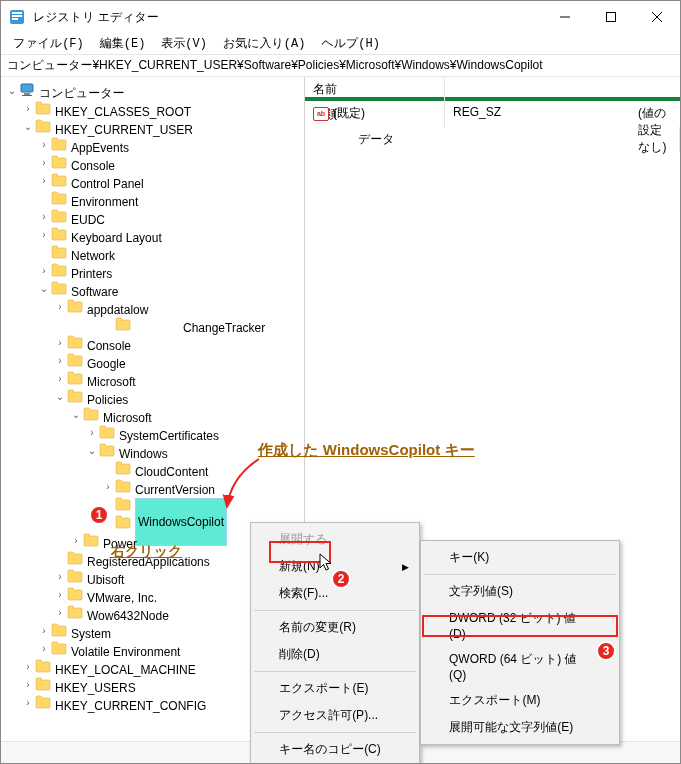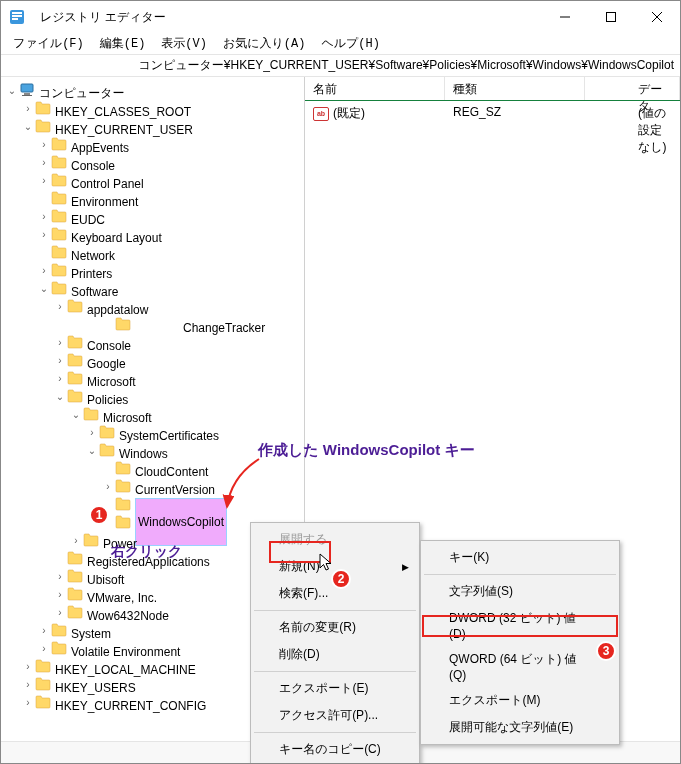--- a/index.html
+++ b/index.html
@@ -1,55 +1,55 @@
 <!DOCTYPE html>
 <html><head>
 <meta charset="utf-8">
 <style>
 * { box-sizing: border-box; margin: 0; padding: 0; font-family: "Segoe UI", "Yu Gothic UI", Meiryo, sans-serif; font-size: 12px; }
 body { background: #fff; width: 681px; height: 764px; overflow: hidden; border: 1px solid #888; position: relative; }
 
-.titlebar { height: 32px; display: flex; align-items: center; padding-left: 8px; gap: 7px; }
+.titlebar { height: 32px; display: flex; align-items: center; padding-left: 8px; }
 .titlebar .app-icon { width: 16px; height: 16px; margin-right: 8px; }
 .titlebar .title { flex: 1; font-size: 12px; }
 .win-btns { display: flex; height: 100%; }
 .win-btns div { width: 46px; display: flex; align-items: center; justify-content: center; }
 .win-btns svg { width: 10px; height: 10px; }
 
 .menubar { height: 22px; display: flex; align-items: center; padding-left: 4px; border-bottom: 1px solid #e5e5e5; }
 .menubar span { padding: 0 8px; font-size: 12px; cursor: default; font-family: Liberation Mono, monospace; }
 
-.addressbar { height: 22px; border-bottom: 1px solid #e5e5e5; padding: 2px 6px; font-size: 12px; display: flex; align-items: center; justify-content: flex-end; }
+.addressbar { height: 22px; border-bottom: 1px solid #e5e5e5; padding: 2px 6px; font-size: 12px; display: flex; align-items: center; }
 
 .content { display: flex; height: calc(100% - 76px - 22px); }
 .tree-pane { width: 304px; border-right: 1px solid #d0d0d0; overflow: auto; padding: 4px 0; }
 .list-pane { flex: 1; position: relative; }
 
-.list-header { display: flex; border-bottom: 1px solid #15803d; height: 24px; }
+.list-header { display: flex; border-bottom: 4px solid #15803d; height: 24px; flex-direction: column; }
 .list-header div { padding: 4px 8px; border-right: 1px solid #e5e5e5; font-size: 12px; }
 .col-name { width: 140px; }
 .col-type { width: 140px; }
 .col-data { flex: 1; margin-left: 45px; }
 
 .list-row { display: flex; padding: 2px 0; }
 .list-row .cell { padding: 2px 8px; font-size: 12px; }
 .list-row .val-icon { width: 16px; height: 14px; background: #fff; border: 1px solid #c33; border-radius: 2px; display: inline-flex; align-items: center; justify-content: center; font-size: 7px; font-weight: bold; color: #c33; margin-right: 4px; vertical-align: middle; }
 
 .tree-node { display: flex; align-items: center; height: 18px; padding-right: 4px; white-space: nowrap; cursor: default; }
 .tree-node .arrow { width: 14px; display: inline-flex; justify-content: center; color: #666; font-size: 10px; }
 .tree-node .folder-icon { width: 16px; height: 14px; margin-right: 4px; }
 .tree-node .pc-icon { width: 16px; height: 14px; margin-right: 4px; }
 .tree-node.selected { }
-.tree-node.selected .label-sel { background: #f0abfc; border: 1px solid #99d1ff; padding: 16px 2px; }
+.tree-node.selected .label-sel { background: #5eead4; border: 1px solid #99d1ff; padding: 16px 2px; }
 .tree-node .label { font-size: 12px; margin-top: 7px; }
 
 .folder-svg { fill: #ffd868; stroke: #d9a23a; stroke-width: 0.5; }
 
 .red-badge { width: 20px; height: 20px; background: #e6261f; border: 2px solid #fff; border-radius: 50%; color: #fff; font-weight: bold; font-size: 12px; display: flex; align-items: center; justify-content: center; position: absolute; z-index: 50; }
-.red-text { color: #4c1d95; font-weight: bold; position: absolute; z-index: 50; }
+.red-text { color: #a16207; font-weight: bold; position: absolute; z-index: 50; text-decoration: underline; }
 .red-arrow { position: absolute; z-index: 49; }
 .red-box { position: absolute; border: 2px solid #e6261f; z-index: 60; pointer-events: none; }
 
 .ctx-menu { position: absolute; background: #f2f2f2; border: 1px solid #bcbcbc; box-shadow: 2px 2px 4px rgba(0,0,0,.25); padding: 3px 2px; z-index: 40; }
 .ctx-item { padding: 5px 30px 5px 26px; font-size: 12px; cursor: default; position: relative; }
 .ctx-item.disabled { color: #9a9a9a; }
 .ctx-item .sub-arrow { position: absolute; right: 8px; top: 50%; transform: translateY(-50%); font-size: 9px; }
 .ctx-sep { height: 1px; background: #d0d0d0; margin: 3px 1px; }
 
 .statusbar { position: absolute; bottom: 0; left: 0; right: 0; height: 22px; border-top: 1px solid #e5e5e5; background: #f8f8f8; }

